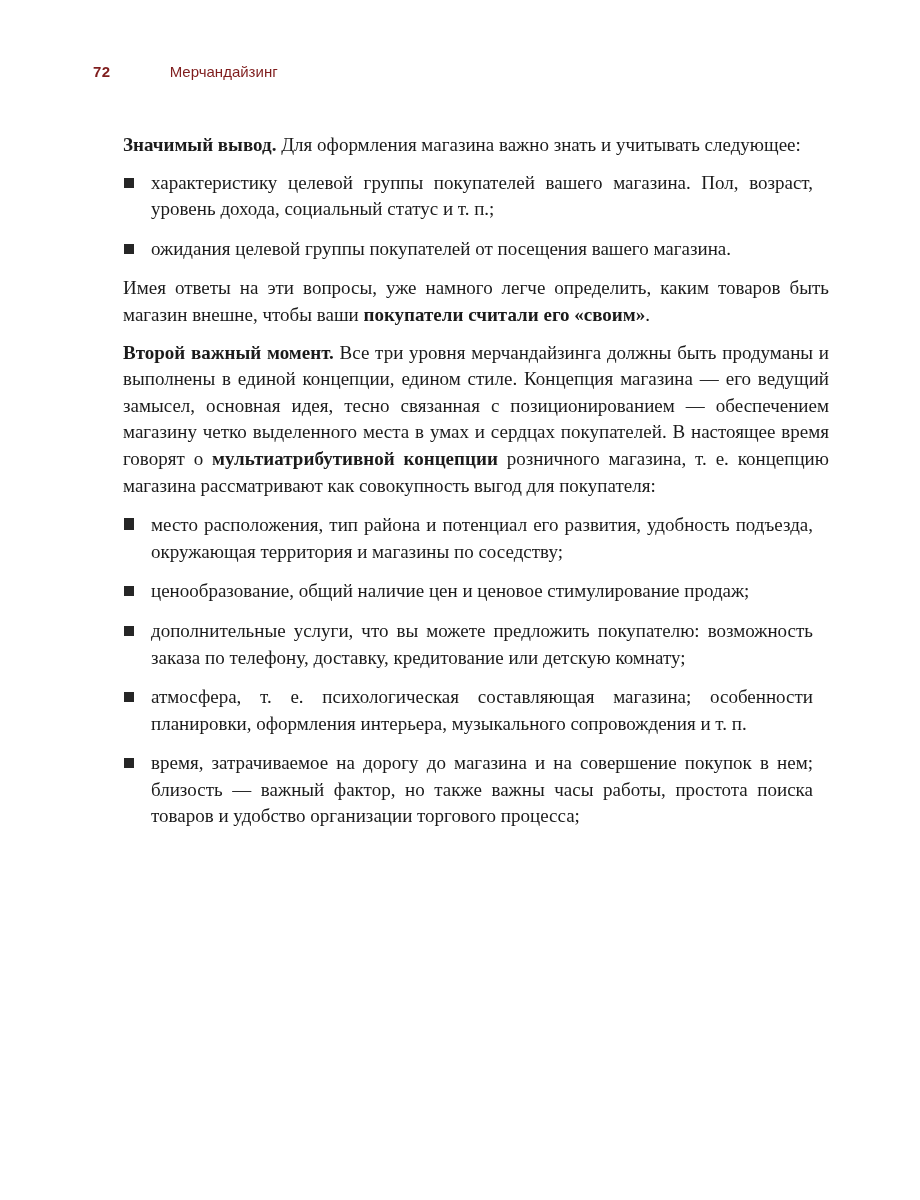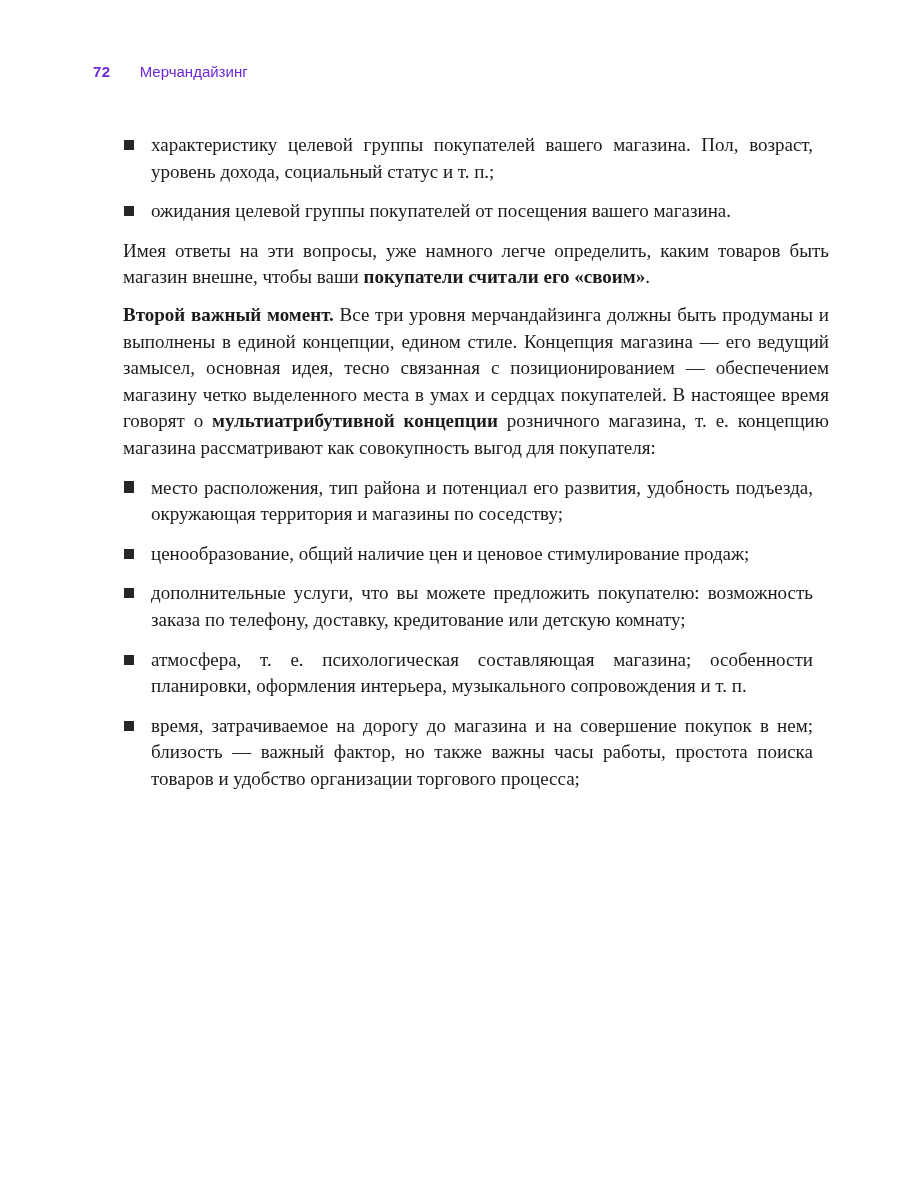--- a/index.html
+++ b/index.html
@@ -15,30 +15,30 @@
     font-family: "Liberation Serif", serif;
     color: #1b1b1b;
     overflow: hidden;
   }
   .page-header {
     position: absolute;
     top: 63px;
     left: 93px;
     font-family: "Liberation Sans", sans-serif;
     font-size: 15px;
-    color: #6d28d9;
+    color: #7f1d1d;
     display: flex;
     align-items: baseline;
   }
   .page-number {
     font-weight: bold;
     letter-spacing: 0.5px;
   }
   .running-header {
-    margin-left: 29px;
+    margin-left: 59px;
   }
   .page-body {
     position: absolute;
     top: 132px;
     left: 123px;
     width: 706px;
     font-size: 19px;
     line-height: 1.4;
     text-align: justify;
   }
@@ -64,20 +64,21 @@
 </style>
 </head>
 <body>
 
 <div class="page">
   <div class="page-header">
     <span class="page-number">72</span>
     <span class="running-header">Мерчандайзинг</span>
   </div>
   <div class="page-body">
+      <div class="paragraph"><span class="runs"><b>Значимый вывод. </b><span>Для оформления магазина важно знать и учитывать следующее:</span></span></div>
       <div class="bullet-item"><span class="bullet-marker"></span><span class="runs"><span>характеристику целевой группы покупателей вашего магазина. Пол, возраст, уровень дохода, социальный статус и т. п.;</span></span></div>
       <div class="bullet-item"><span class="bullet-marker"></span><span class="runs"><span>ожидания целевой группы покупателей от посещения вашего магазина.</span></span></div>
       <div class="paragraph"><span class="runs"><span>Имея ответы на эти вопросы, уже намного легче определить, каким товаров быть магазин внешне, чтобы ваши </span><b>покупатели считали его «своим»</b><span>.</span></span></div>
       <div class="paragraph"><span class="runs"><b>Второй важный момент. </b><span>Все три уровня мерчандайзинга должны быть продуманы и выполнены в единой концепции, едином стиле. Концепция магазина — его ведущий замысел, основная идея, тесно связанная с позиционированием — обеспечением магазину четко выделенного места в умах и сердцах покупателей. В настоящее время говорят о </span><b>мульти­атрибутивной концепции</b><span> розничного магазина, т. е. концепцию магазина рассматривают как совокупность выгод для покупателя:</span></span></div>
       <div class="bullet-item"><span class="bullet-marker"></span></div>
       <div class="bullet-item"><span class="bullet-marker"></span><span class="runs"><span>место расположения, тип района и потенциал его развития, удобность подъезда, окружающая территория и магазины по соседству;</span></span></div>
       <div class="bullet-item"><span class="bullet-marker"></span><span class="runs"><span>ценообразование, общий наличие цен и ценовое стимулирование продаж;</span></span></div>
       <div class="bullet-item"><span class="bullet-marker"></span><span class="runs"><span>дополнительные услуги, что вы можете предложить покупателю: возможность заказа по телефону, доставку, кредитование или детскую комнату;</span></span></div>
       <div class="bullet-item"><span class="bullet-marker"></span><span class="runs"><span>атмосфера, т. е. психологическая составляющая магазина; особенности планировки, оформления интерьера, музыкального сопровождения и т. п.</span></span></div>
       <div class="bullet-item"><span class="bullet-marker"></span><span class="runs"><span>время, затрачиваемое на дорогу до магазина и на совершение покупок в нем; близость — важный фактор, но также важны часы работы, простота поиска товаров и удобство организации торгового процесса;</span></span></div>

